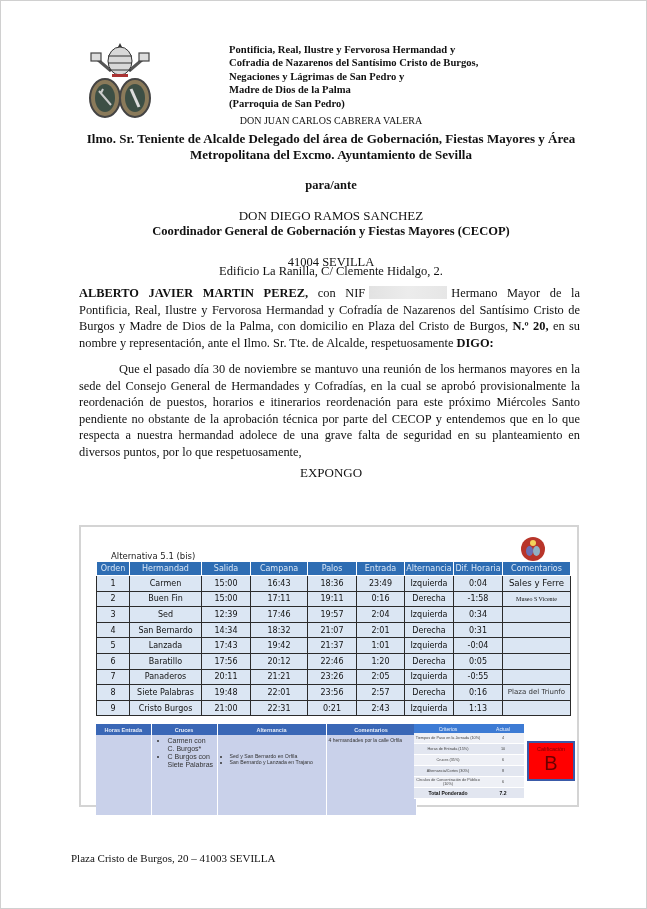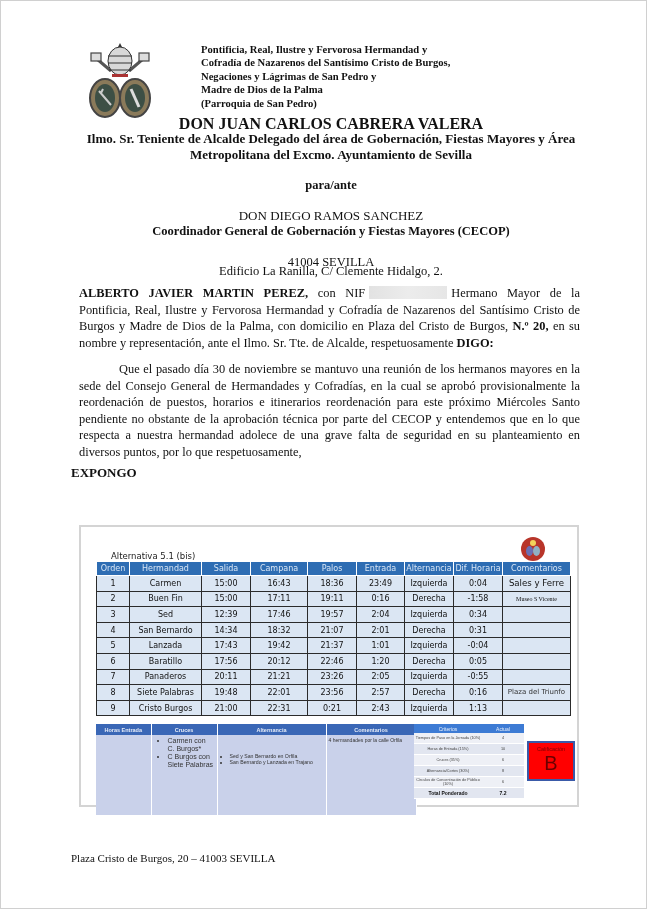--- a/index.html
+++ b/index.html
@@ -2,36 +2,36 @@
 <html><head>
 <meta charset="utf-8">
 <style>
   html, body { margin:0; padding:0; background:#ffffff; }
   body { width:647px; height:909px; position:relative; overflow:hidden; font-family:"Liberation Serif", serif; color:#111; }
   .page { position:absolute; left:0; top:0; width:645px; height:907px; border:1px solid #d0d0d0; background:#fff; }
 
   
   .logo { position:absolute; left:86px; top:40px; width:66px; height:78px; }
   .brotherhood { position:absolute; left:200px; top:42px; font-size:10.6px; font-weight:bold; line-height:13.4px; }
-  .brotherhood div { white-space:nowrap; }
+  .brotherhood div { white-space:nowrap;margin-left:28px; }
 
   .center { position:absolute; left:70px; width:520px; text-align:center; }
-  .h-name { top:114px; font-size:16px; font-weight:bold; }
+  .h-name { top:114px; font-size:10px; font-weight:normal; }
   .h-title { top:130px; font-size:13px; font-weight:bold; line-height:16px; }
   .para-ante { top:177px; font-size:12.5px; font-weight:bold; }
   .d-name { top:207px; font-size:13px; font-weight:normal; }
   .d-title { top:223px; font-size:12.5px; font-weight:bold; }
   .d-addr1 { top:239px; font-size:12.5px;margin-top:24px; }
   .d-addr2 { top:254px; font-size:12.5px; }
 
   .body-text { position:absolute; left:78px; width:501px; font-size:12.4px; line-height:16.6px; text-align:justify; }
   .p1 { top:284px; }
   .p2 { top:360px; text-indent:40px; }
   .nif-mask { display:inline-block; width:78px; height:13px; background:linear-gradient(90deg,#e2e2e2,#ececec 50%,#e6e6e6); vertical-align:-2px; margin:0 4px; }
-  .expongo { position:absolute; left:70px; width:520px; top:464px; text-align:left; font-size:13px; font-weight:bold; }
+  .expongo { position:absolute; left:70px; width:520px; top:464px; text-align:center; font-size:13px; font-weight:normal; }
   .primero { top:494px; }
 
   
   .imgbox { position:absolute; left:78px; top:524px; width:500px; height:282px; border:2px solid #d4d4d4; background:#fff; box-sizing:border-box; }
   .alt-label { position:absolute; left:30px; top:24px; font-family:"DejaVu Sans", sans-serif; font-size:8.5px; color:#222; }
   .emblem { position:absolute; left:440px; top:10px; width:24px; height:24px; border-radius:50%; background:#b8352a; }
   .emblem::before { content:""; position:absolute; left:5px; top:9px; width:7px; height:10px; border-radius:50%; background:#6a6fb4; }
   .emblem::after { content:""; position:absolute; left:12px; top:9px; width:7px; height:10px; border-radius:50%; background:#8fb1c4; }
   .emblem .sun { position:absolute; left:9px; top:3px; width:6px; height:6px; border-radius:50%; background:#f2d35a; }
 

